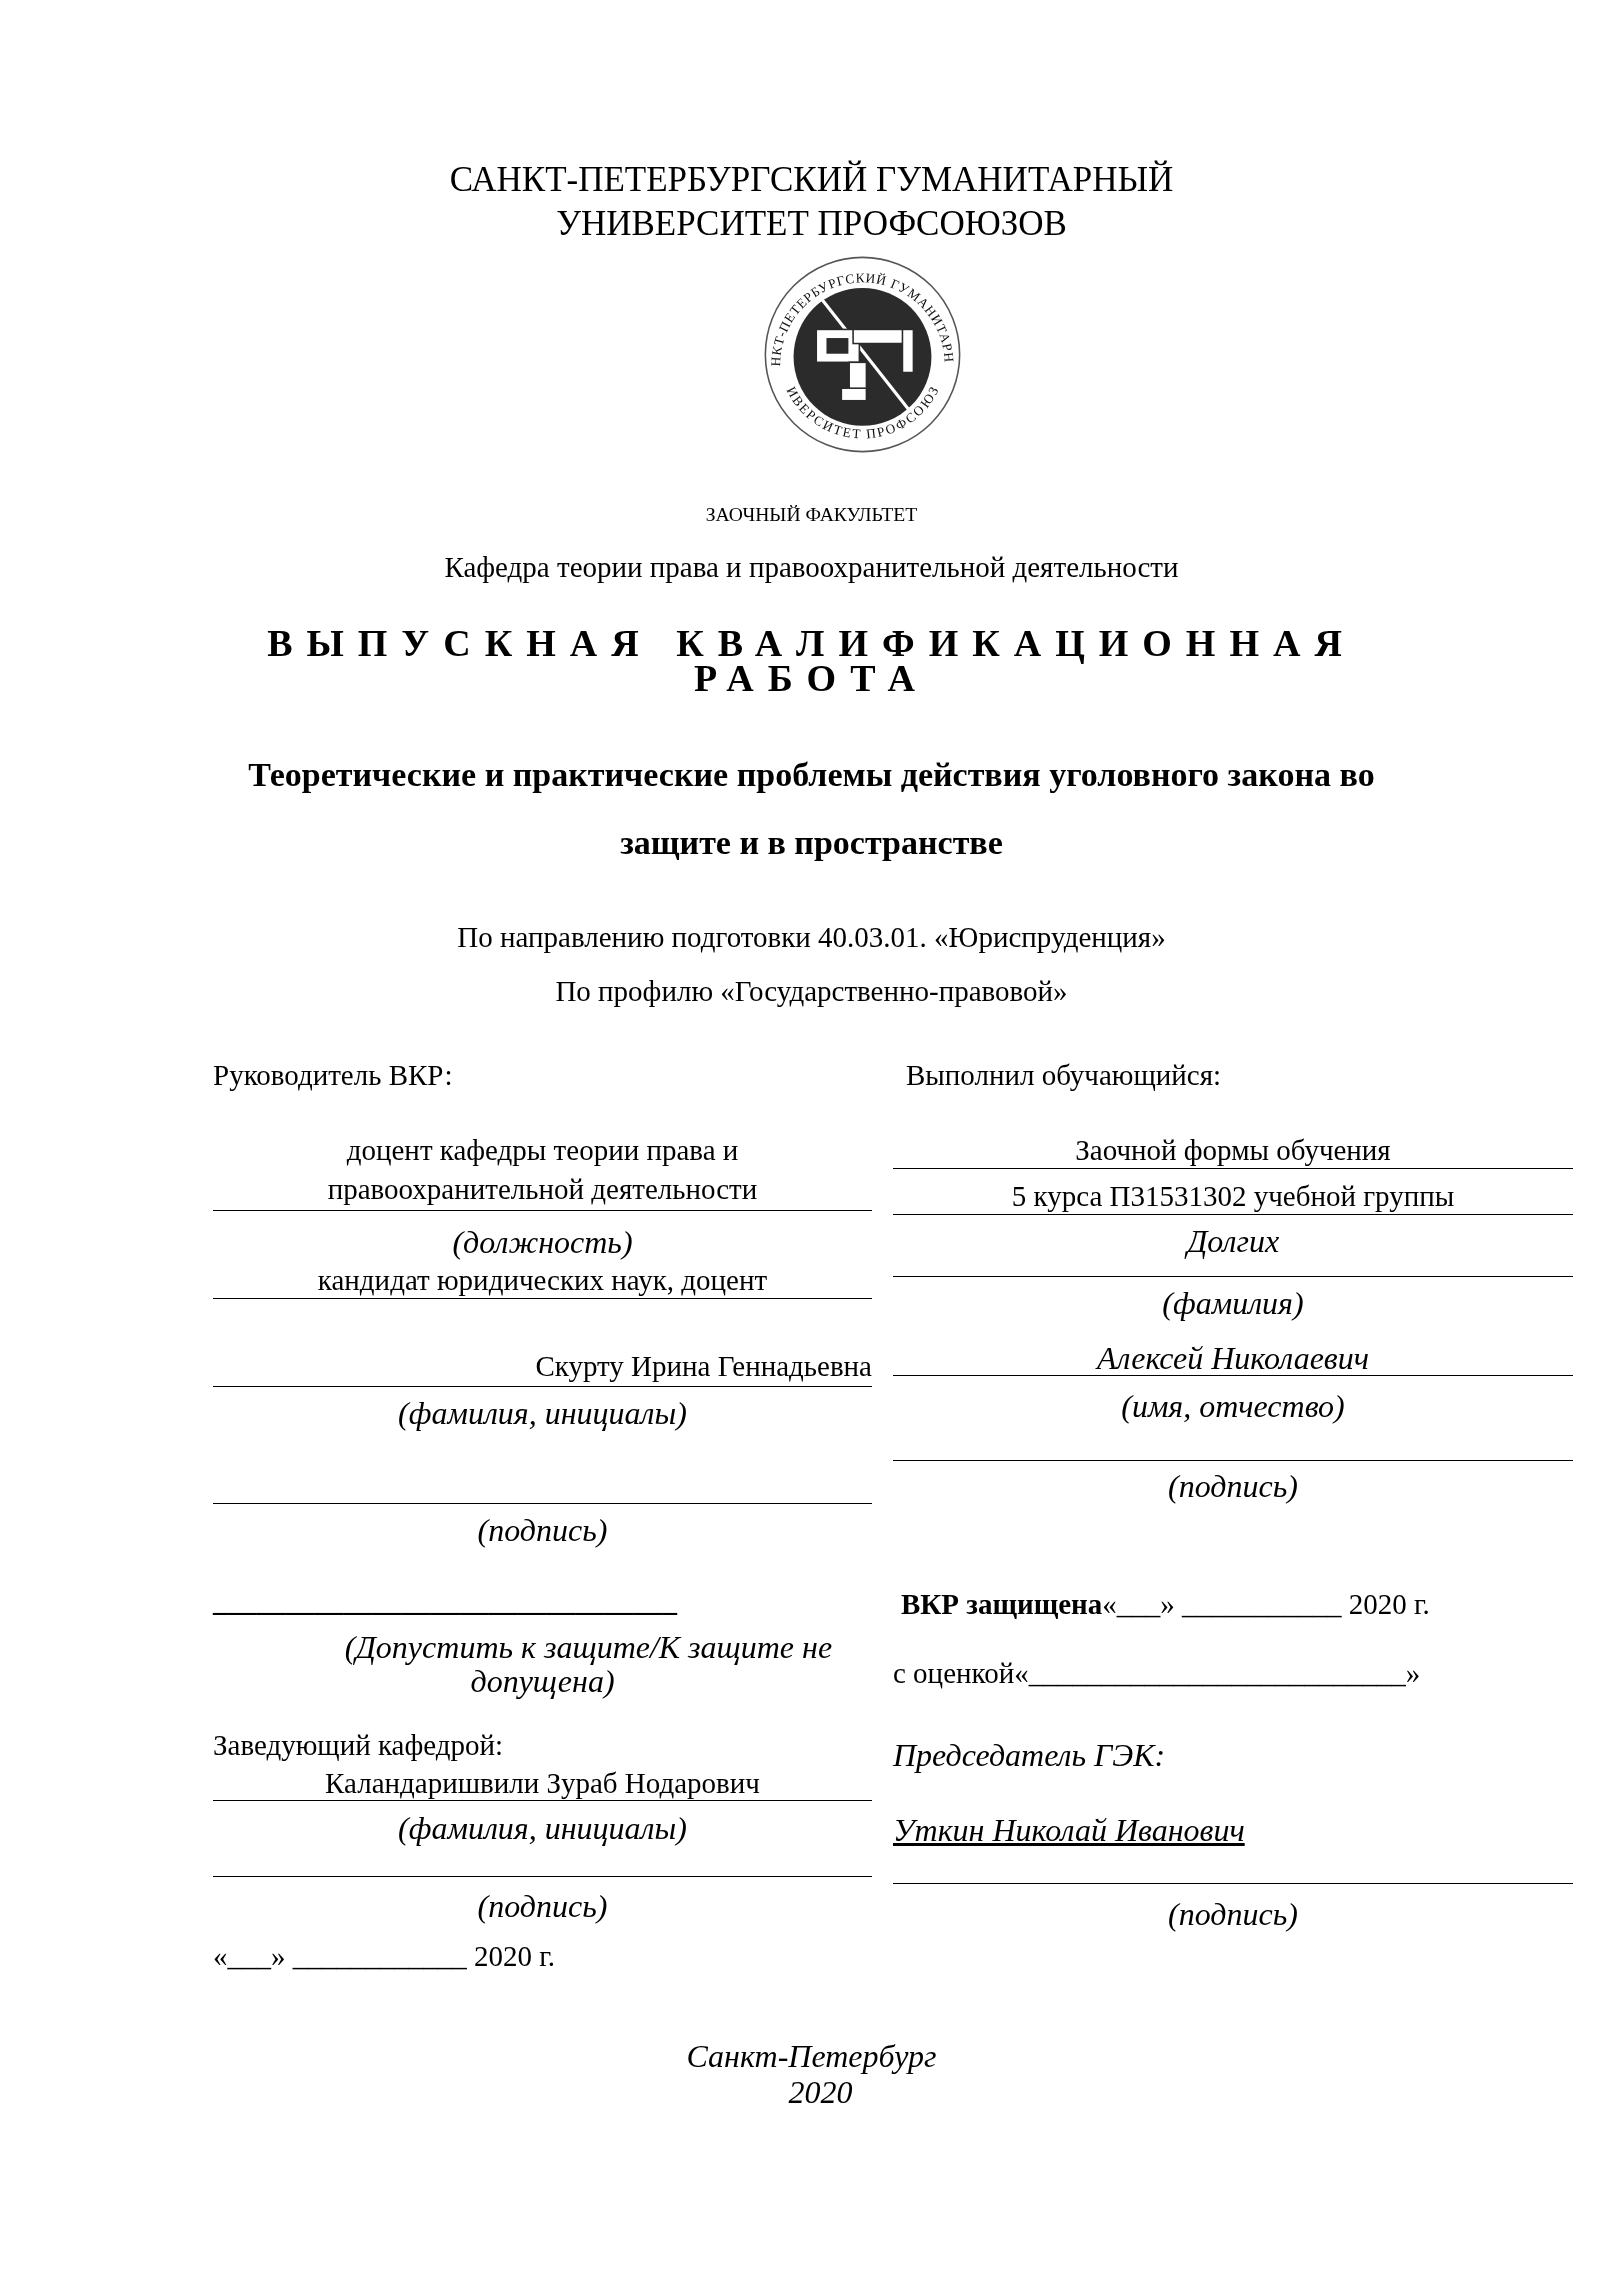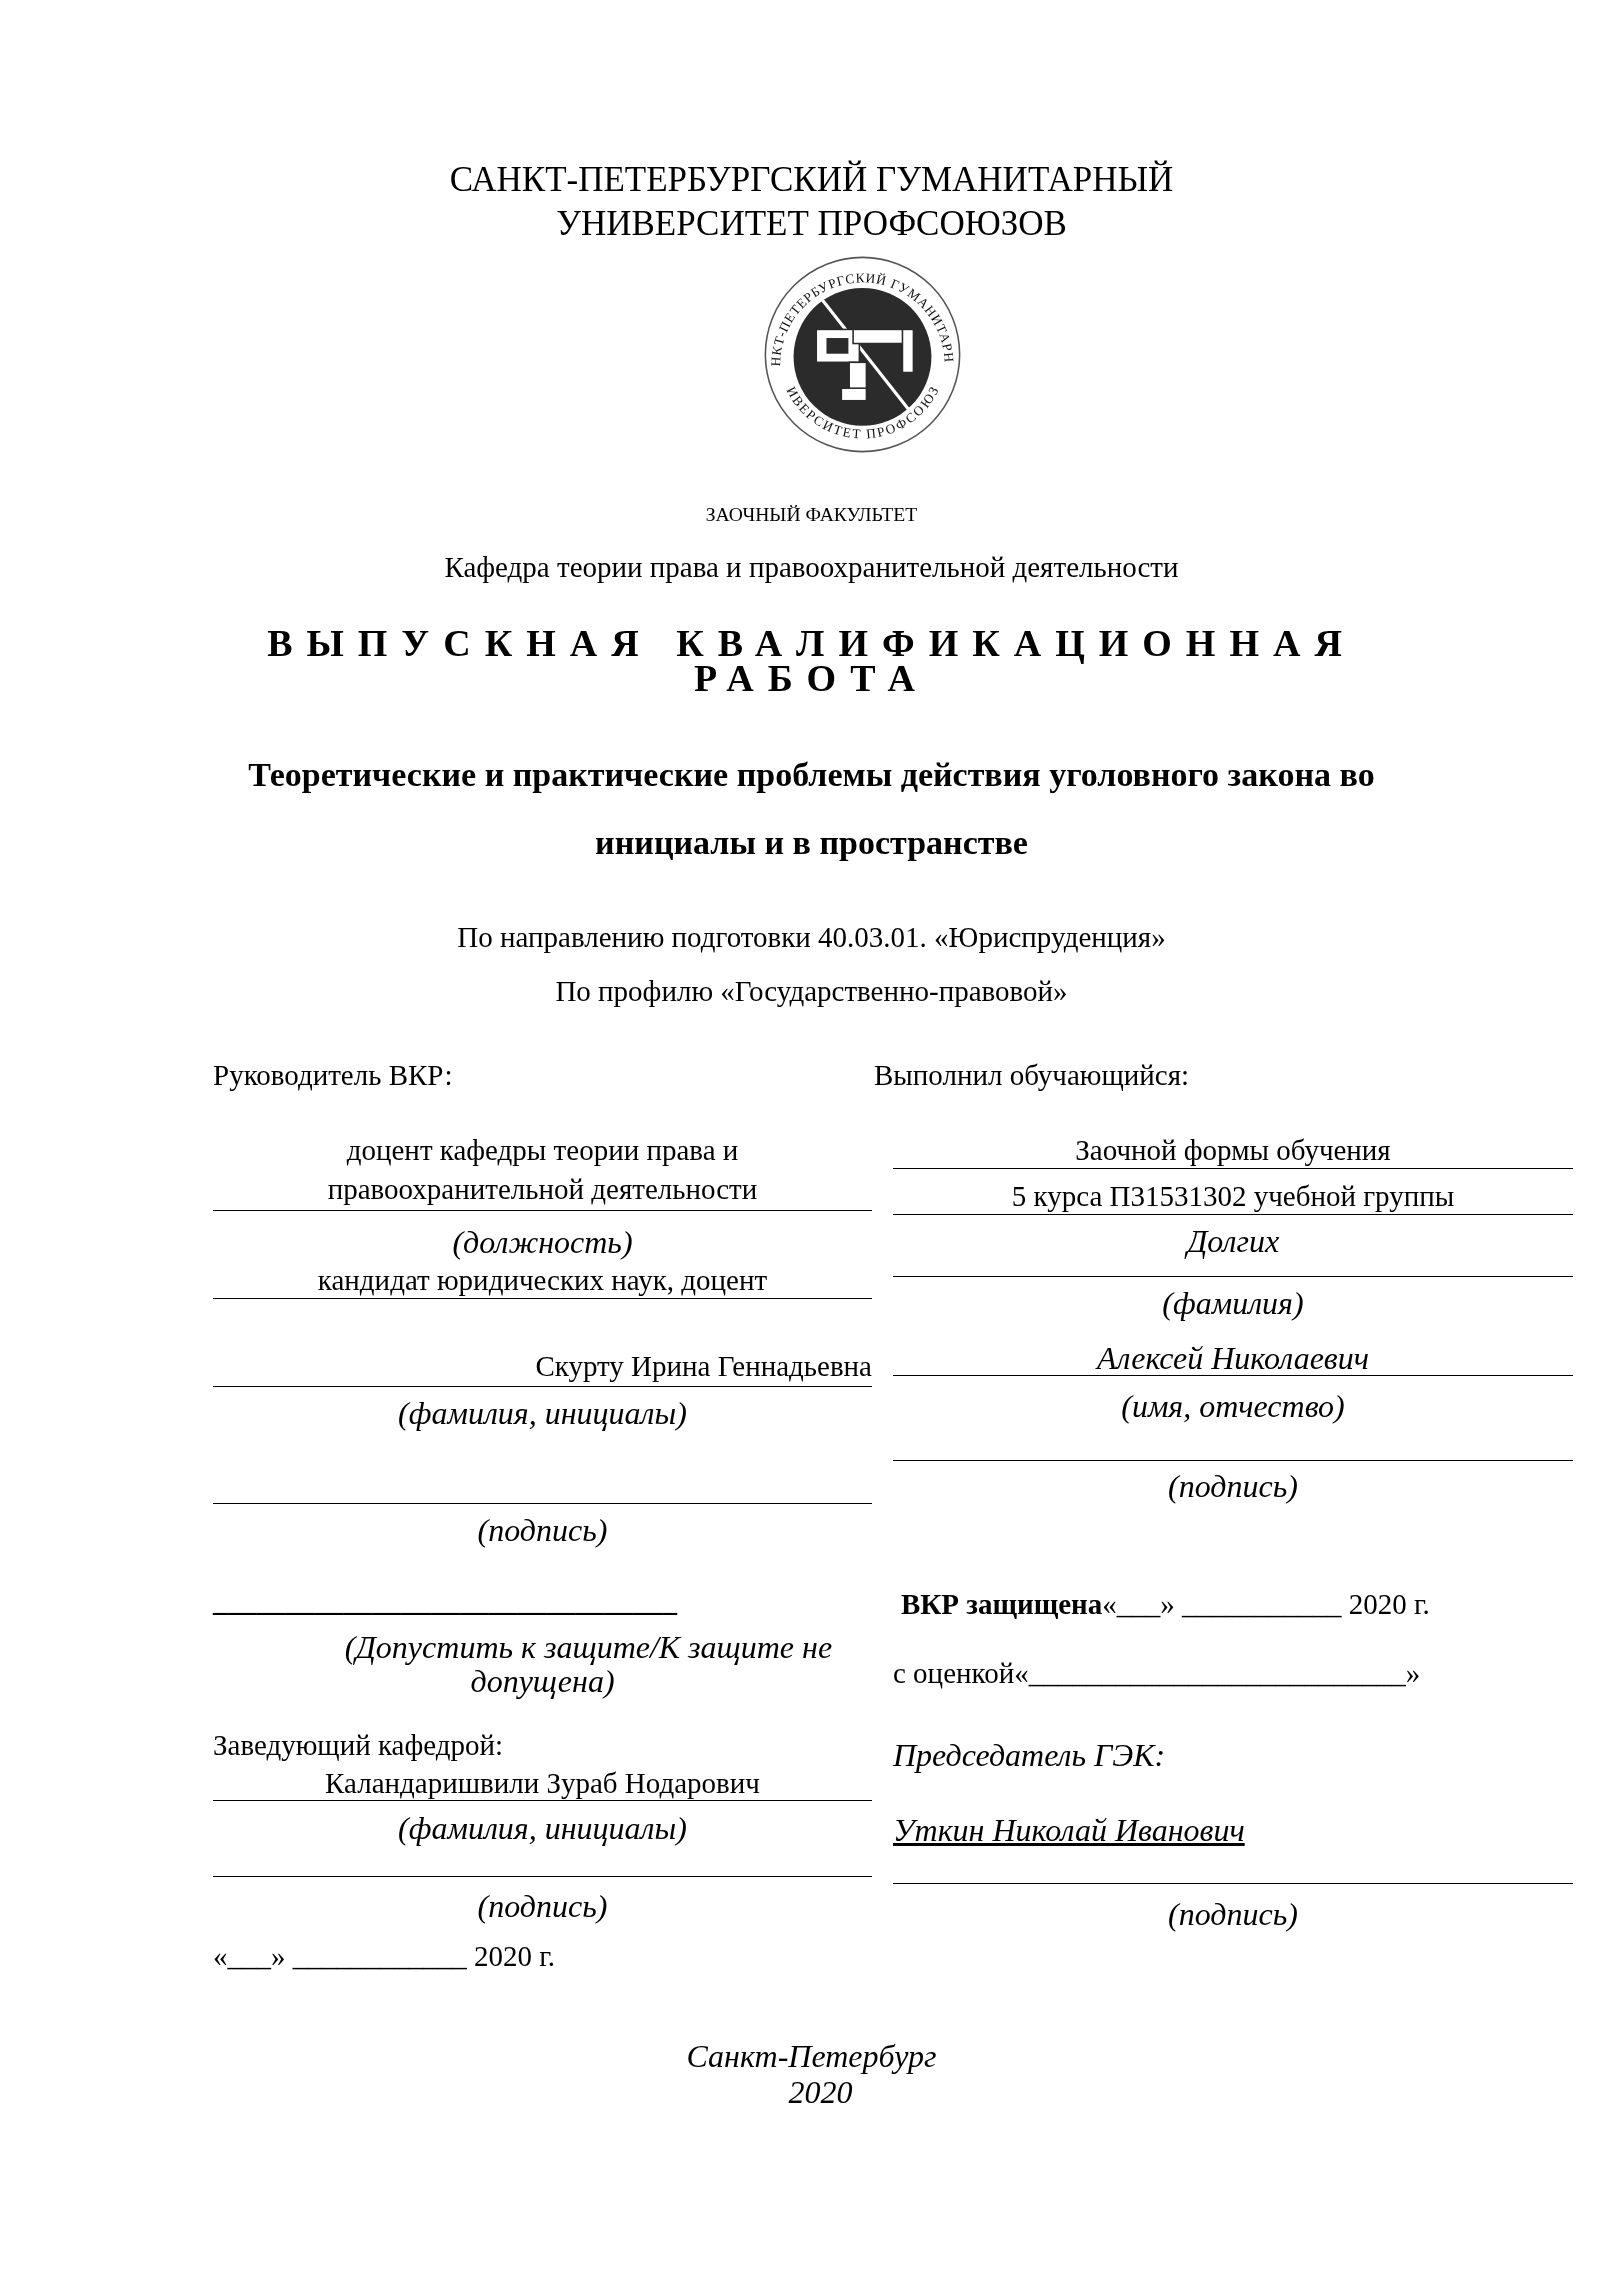--- a/index.html
+++ b/index.html
@@ -51,21 +51,21 @@
   </svg>
 </div>
 
 <div class="abs center" style="top:505px; font-size:19.6px;">ЗАОЧНЫЙ ФАКУЛЬТЕТ</div>
 <div class="abs center t36" style="top:553px;">Кафедра теории права и правоохранительной деятельности</div>
 
 <div class="abs center bigtitle" style="top:624px;">ВЫПУСКНАЯ КВАЛИФИКАЦИОННАЯ</div>
 <div class="abs center bigtitle" style="top:659px;">РАБОТА</div>
 
 <div class="abs center theme" style="top:758px;">Теоретические и практические проблемы действия уголовного закона во</div>
-<div class="abs center theme" style="top:826px;">инициалы и в пространстве</div>
+<div class="abs center theme" style="top:826px;">защите и в пространстве</div>
 
 <div class="abs center t36" style="top:923px;">По направлению подготовки 40.03.01. «Юриспруденция»</div>
 <div class="abs center t36" style="top:977px;">По профилю «Государственно-правовой»</div>
 
 <div class="abs t36" style="left:213px; top:1061px;">Руководитель ВКР:</div>
 
 <div class="abs lc t36" style="top:1136px;">доцент кафедры теории права и</div>
 <div class="abs lc t36" style="top:1175px;">правоохранительной деятельности</div>
 <div class="lline" style="top:1210px;"></div>
 <div class="abs lc t34 it" style="top:1226px;">(должность)</div>
@@ -84,21 +84,21 @@
 <div class="abs lc t34 it" style="top:1665px;">допущена)</div>
 
 <div class="abs t36" style="left:213px; top:1731px;">Заведующий кафедрой:</div>
 <div class="abs lc t36" style="top:1769px;">Каландаришвили Зураб Нодарович</div>
 <div class="lline" style="top:1800px;"></div>
 <div class="abs lc t34 it" style="top:1812px;">(фамилия, инициалы)</div>
 <div class="lline" style="top:1876px;"></div>
 <div class="abs lc t34 it" style="top:1890px;">(подпись)</div>
 <div class="abs t36" style="left:213px; top:1942px;">«___» ____________ 2020 г.</div>
 
-<div class="abs t36" style="left:874px; top:1061px;text-align:right;">Выполнил обучающийся:</div>
+<div class="abs t36" style="left:906px; top:1061px;text-align:right;">Выполнил обучающийся:</div>
 
 <div class="abs rc t36" style="top:1136px;">Заочной формы обучения</div>
 <div class="rline" style="top:1168px;"></div>
 <div class="abs rc t36" style="top:1182px;">5 курса П31531302 учебной группы</div>
 <div class="rline" style="top:1214px;"></div>
 <div class="abs rc t34" style="top:1225px;">Долгих</div>
 <div class="rline" style="top:1276px;"></div>
 <div class="abs rc t34 it" style="top:1287px;">(фамилия)</div>
 <div class="abs rc t34" style="top:1342px;">Алексей Николаевич</div>
 <div class="rline" style="top:1375px;"></div>

